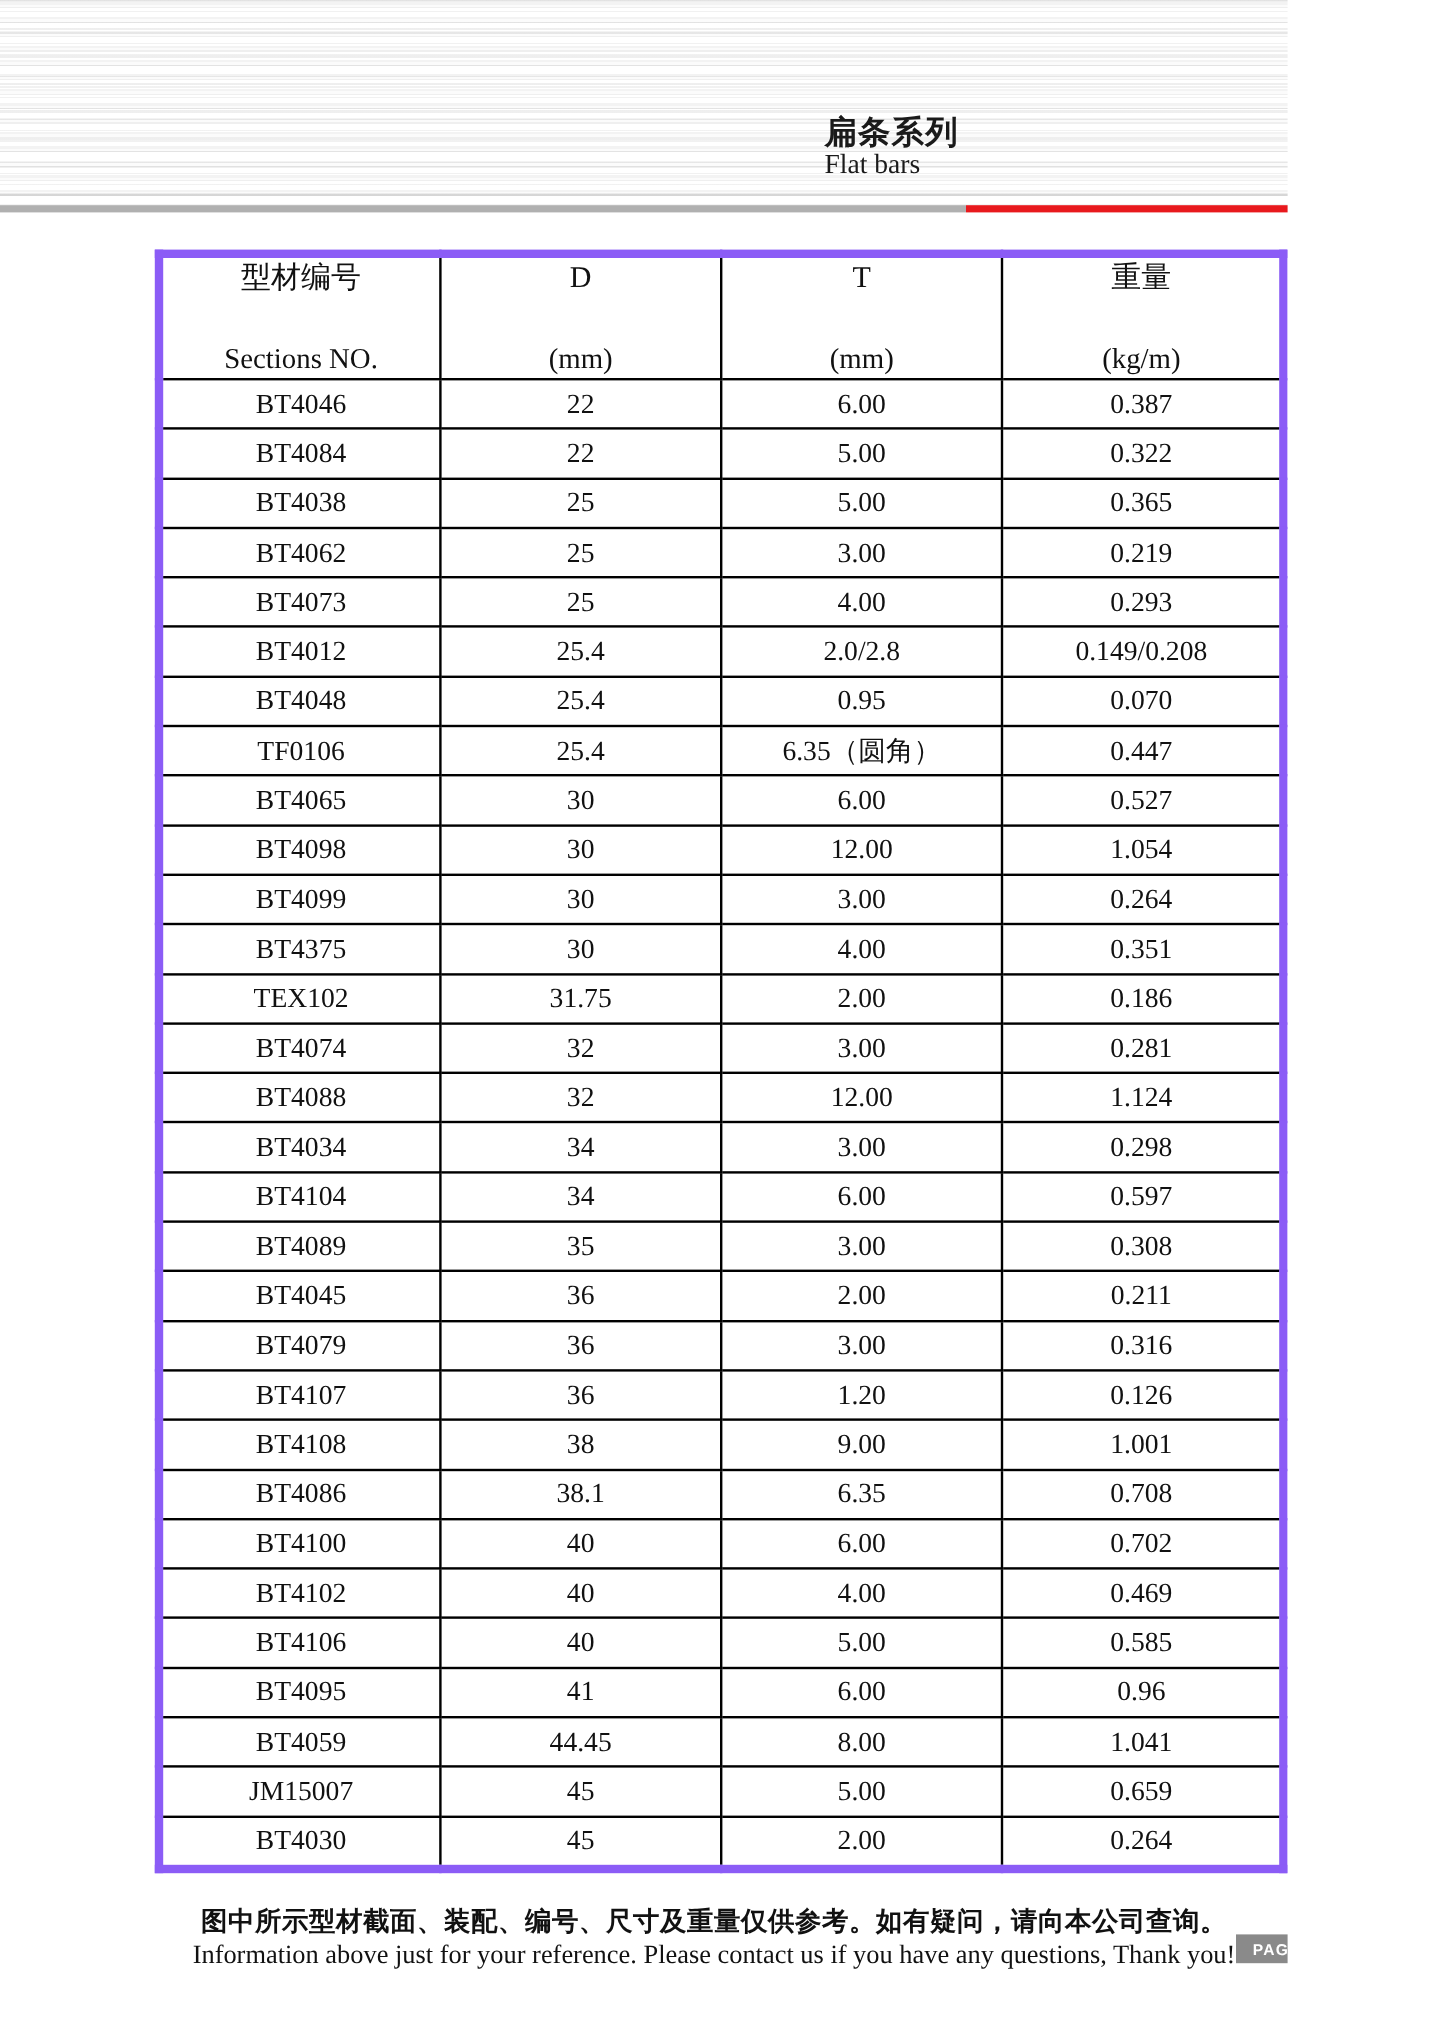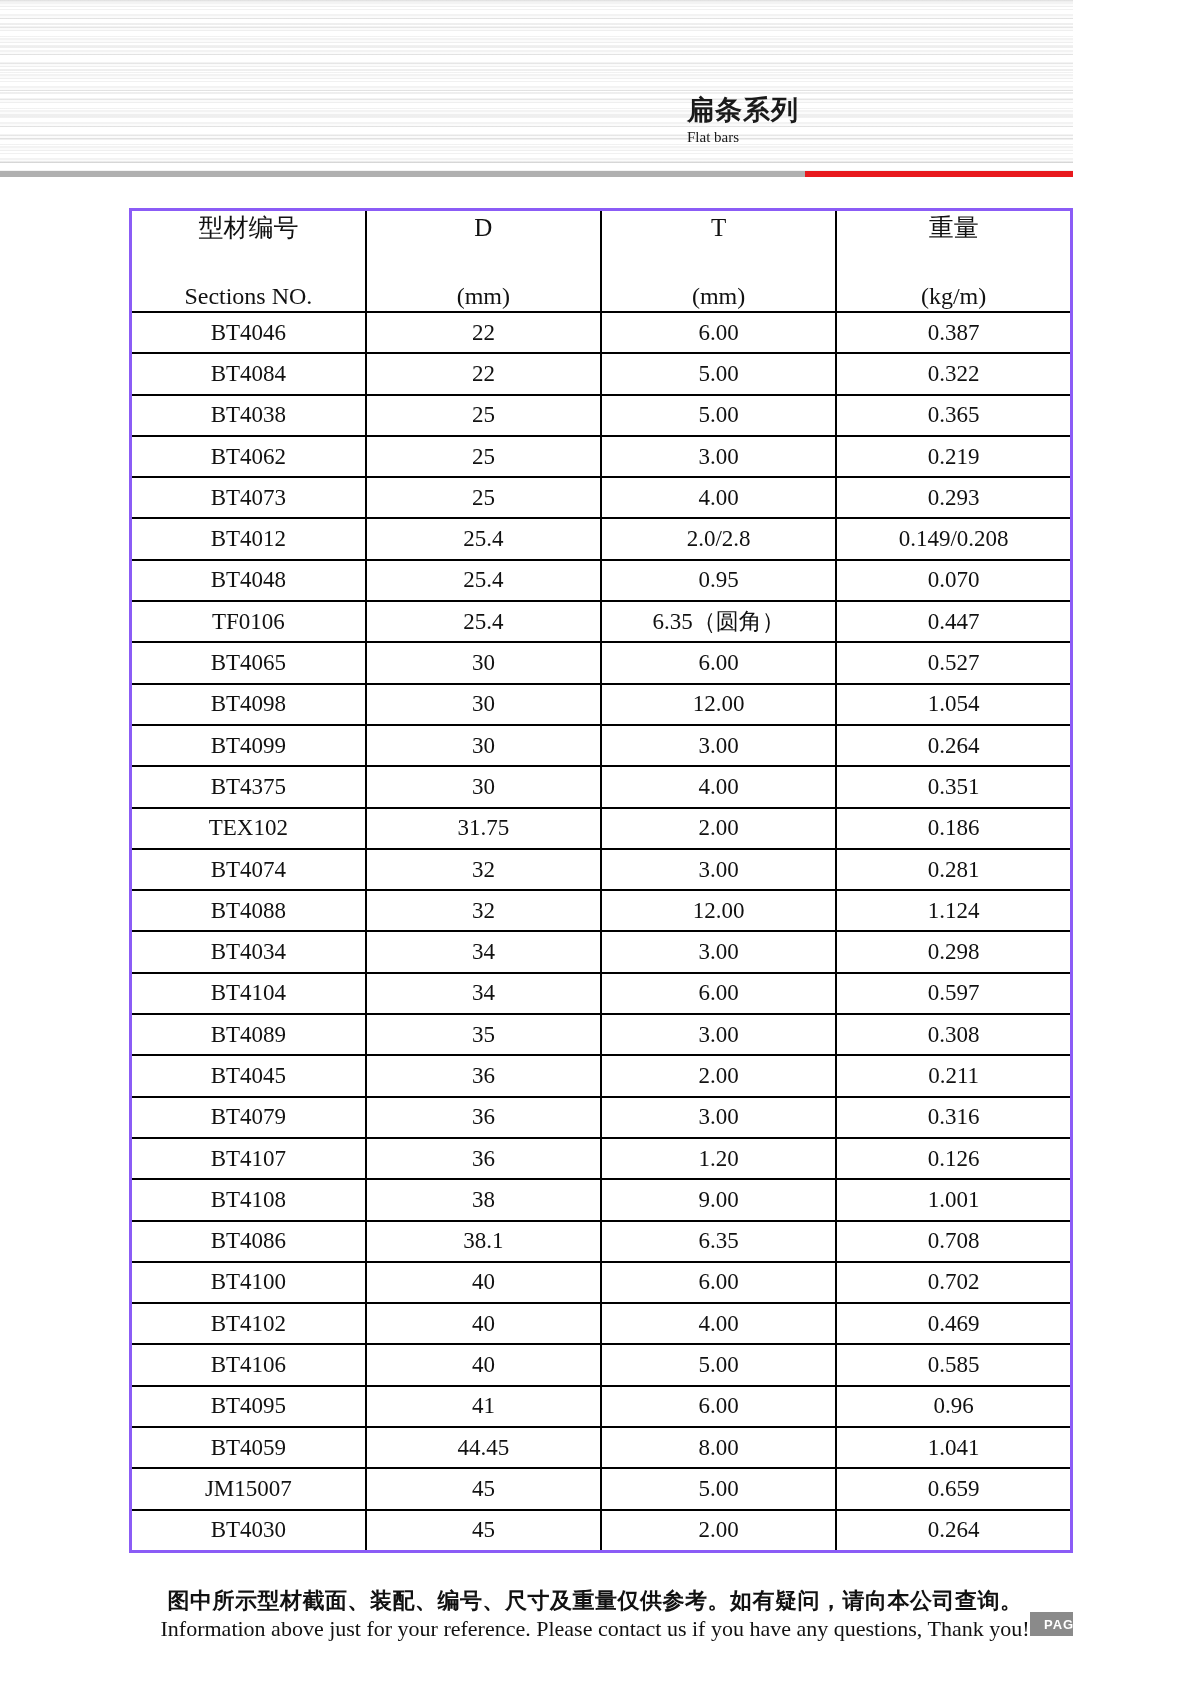--- a/index.html
+++ b/index.html
@@ -21,40 +21,40 @@
       repeating-linear-gradient(180deg, #ffffff 0 2px, #f3f3f3 2px 4px, #fbfbfb 4px 6px, #efefef 6px 7px, #ffffff 7px 12px);
   }
   .title-block{position:absolute;left:687px;top:94px;}
   .title-cn{
     font-family:"Liberation Sans", sans-serif;
     font-weight:bold;font-size:27px;line-height:32px;
     letter-spacing:1px;color:#1a1a1a;white-space:nowrap;
   }
   .title-en{
     font-family:"Liberation Serif", serif;
-    font-size:15px;line-height:22px;color:#1a1a1a;white-space:nowrap;
+    font-size:23px;line-height:22px;color:#1a1a1a;white-space:nowrap;
   }
 
   
   .rule{position:absolute;top:171px;left:0;width:1200px;height:6px;display:flex;}
   .rule-gray{width:805px;height:6px;}
   .rule-red{flex:1;height:6px;}
 
   
   table.spec-table{
     position:absolute;left:129px;top:208px;
     width:944px;border-collapse:collapse;table-layout:fixed;
     font-family:"Liberation Serif", serif;
   }
   table.spec-table th, table.spec-table td{
     border:2px solid #000;
     text-align:center;vertical-align:middle;
     padding:0;
   }
-  table.spec-table{border:3px solid #8b5cf6;}
+  table.spec-table{border:7px solid #8b5cf6;}
   table.spec-table th{
     height:100px;font-weight:normal;
   }
   .h-cn{font-size:25px;line-height:30px;margin-bottom:12px;}
   .h-en{font-size:24px;line-height:26px;margin-top:40px;}
   table.spec-table td{
     height:39.3px;font-size:23px;
   }
 
   

